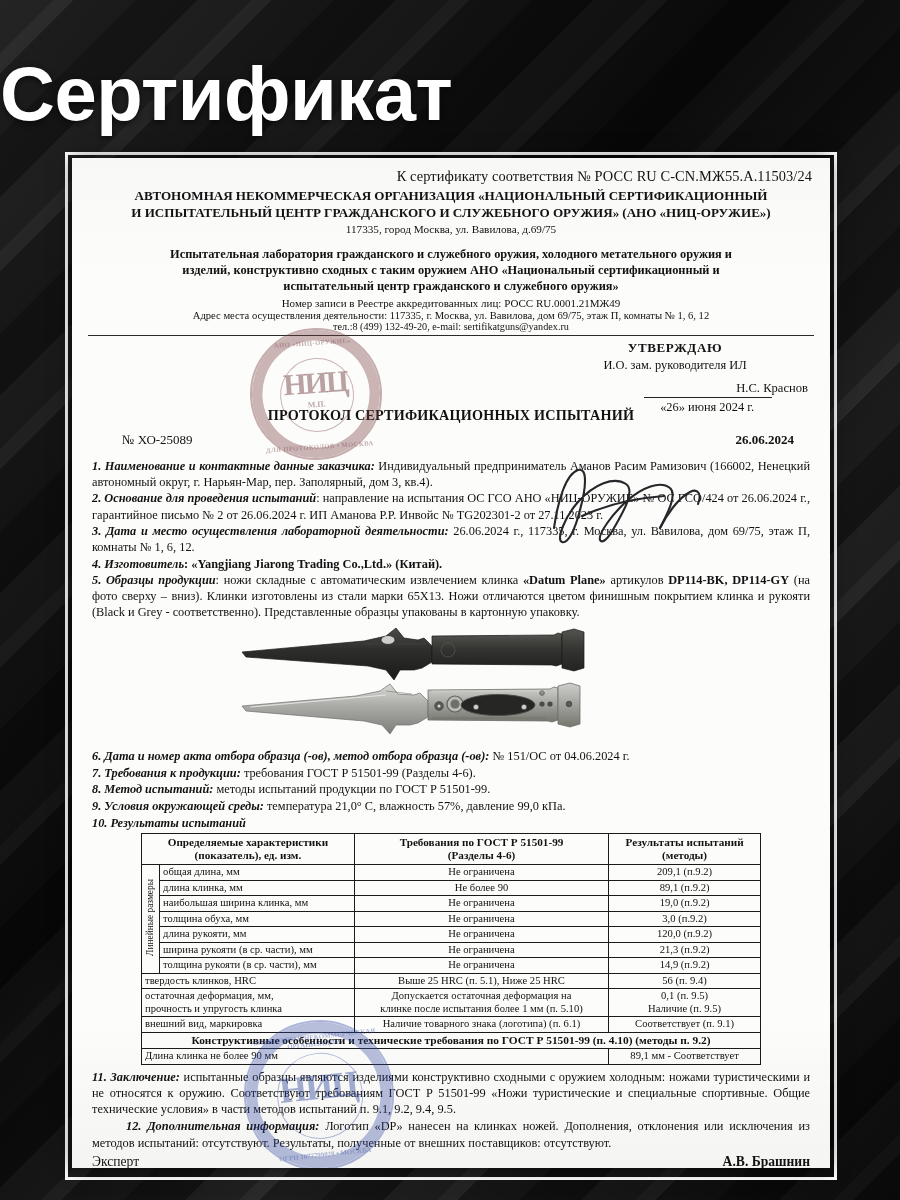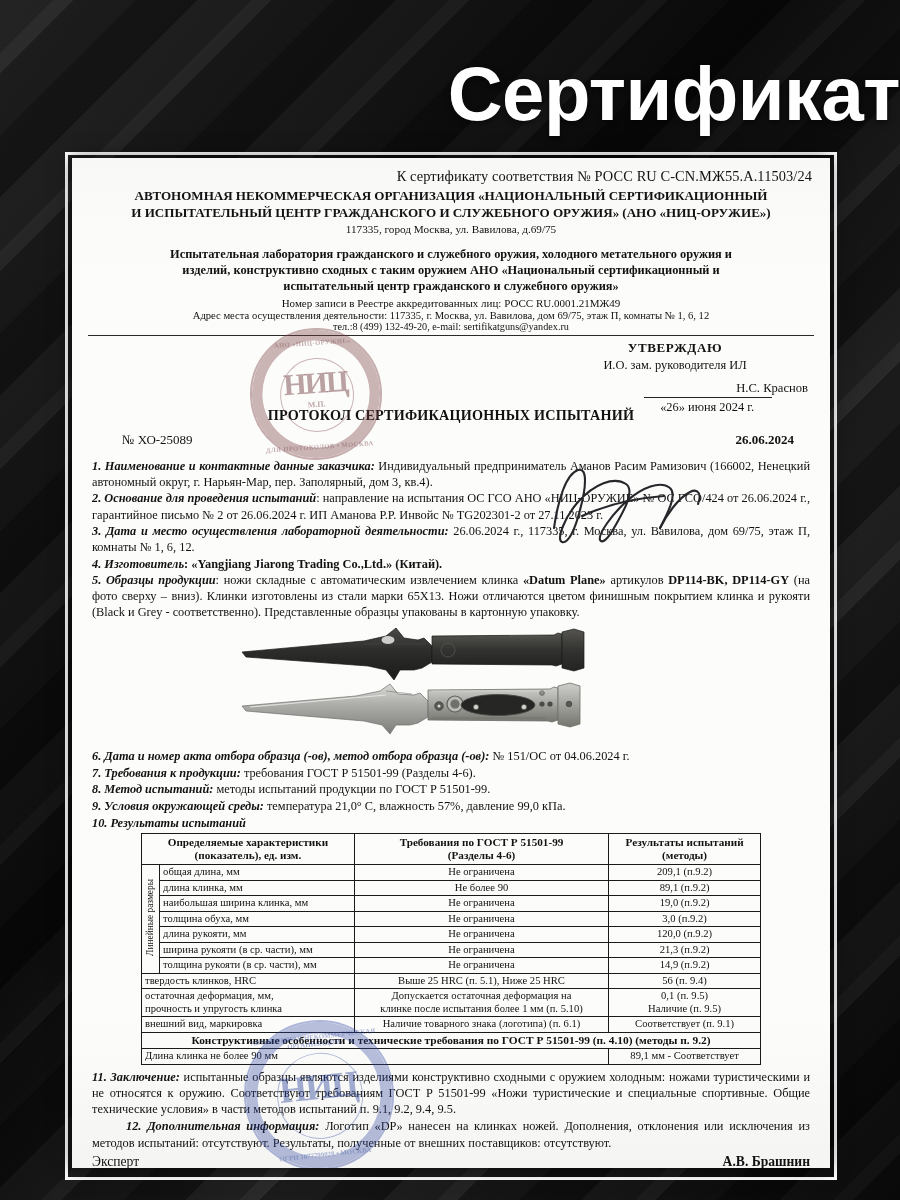--- a/index.html
+++ b/index.html
@@ -41,21 +41,21 @@
   }
 
   
   .banner {
     position: absolute;
     top: 0; left: 0;
     width: 900px;
     height: 187px;
     display: flex;
     align-items: center;
-    justify-content: flex-end;
+    justify-content: flex-start;
     z-index: 5;
   }
   .banner-title {
     font-family: "Liberation Sans", sans-serif;
     font-weight: 700;
     font-size: 76px;
     color: #ffffff;
     letter-spacing: -0.5px;
     line-height: 1;
     text-shadow: 0 2px 6px rgba(0,0,0,0.6);

